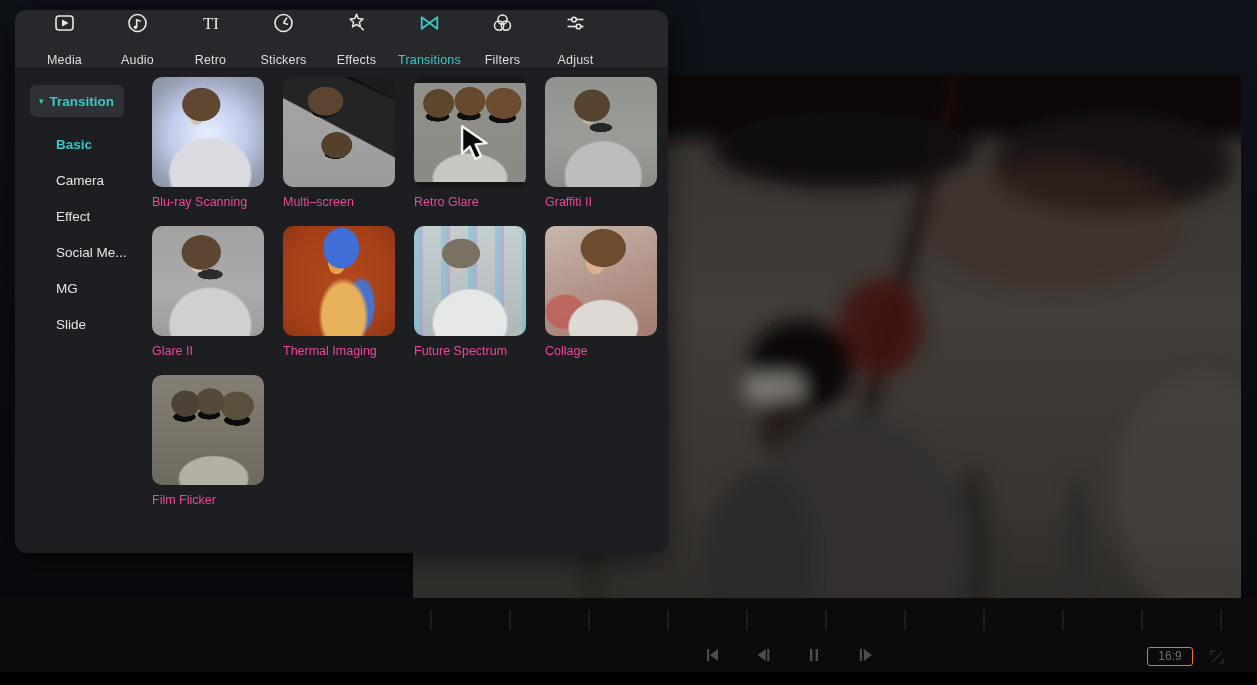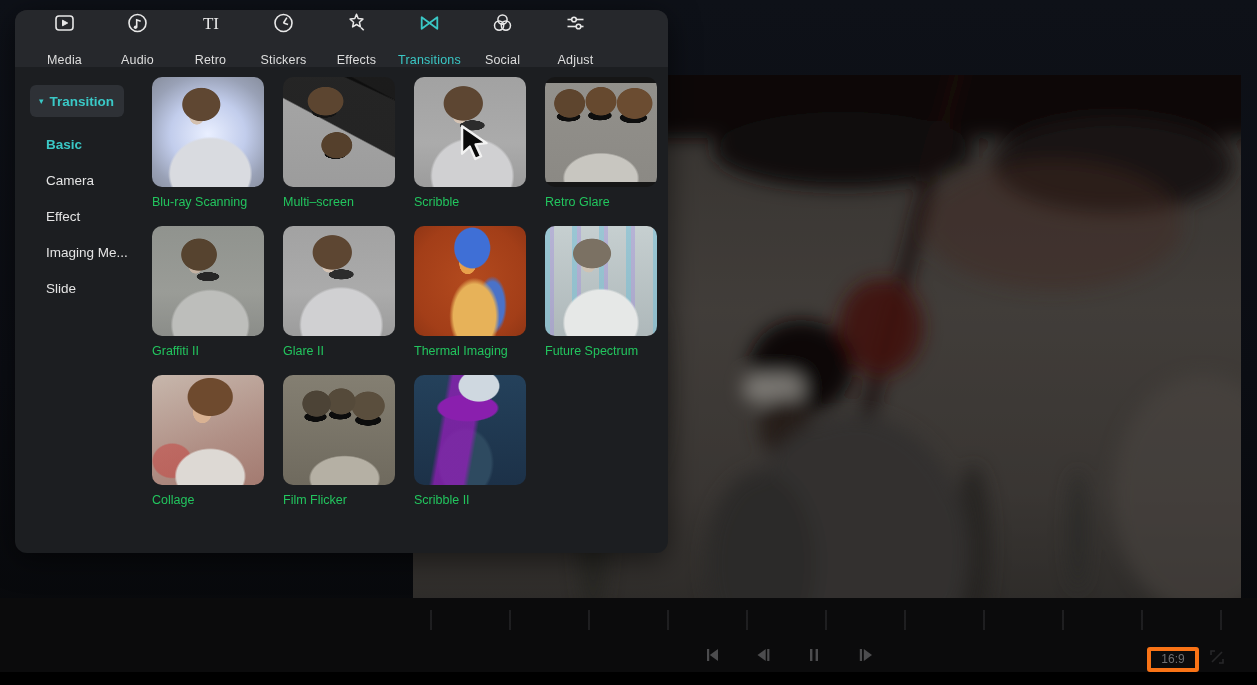--- a/index.html
+++ b/index.html
@@ -13,21 +13,21 @@
   .video-stage svg{display:block;}
 
   
   .timeline-strip{position:absolute;left:0;top:598px;width:1257px;height:74px;background:#0b0b0c;}
   .ruler-ticks{position:absolute;left:430px;top:12px;width:820px;height:20px;opacity:.85;
       background:repeating-linear-gradient(90deg,#222224 0 2px,rgba(0,0,0,0) 2px 79px);}
   .controls{position:absolute;left:703px;top:48px;display:flex;gap:31px;align-items:center;}
   .pbtn{width:20px;height:18px;cursor:pointer;}
   .pbtn svg{display:block;}
   .ratio-badge{position:absolute;left:1147px;top:49px;min-width:32px;padding:1px 6px 2px;
-      border:4px solid #f97316;border-radius:3px;color:#6f6f71;font-size:12px;text-align:center;}
+      border:1px solid #f97316;border-radius:3px;color:#6f6f71;font-size:12px;text-align:center;}
   .fullscreen{position:absolute;left:1208px;top:50px;opacity:.55;}
   .black-bar{position:absolute;left:0;top:672px;width:1257px;height:13px;background:#000;}
 
   
   .panel{position:absolute;left:15px;top:10px;width:653px;height:543px;background:#1c1e21;
          border-radius:12px;box-shadow:0 6px 30px rgba(0,0,0,.55);}
   .toolbar{position:absolute;left:0;top:0;width:100%;height:57px;background:#26282c;
            border-radius:12px 12px 0 0;display:flex;align-items:center;padding-left:13px;box-sizing:border-box;}
   .tab{width:73px;display:flex;flex-direction:column;align-items:center;gap:1px;cursor:pointer;color:#dedede;}
   .tab .tab-icon{height:26px;display:flex;align-items:center;justify-content:flex-start;}
@@ -36,29 +36,29 @@
   .tab.active svg *{stroke:var(--accent);}
   .tab svg{display:block;}
 
   .panel-body{position:absolute;left:0;top:57px;right:0;bottom:0;}
   .sidebar{position:absolute;left:0;top:0;width:133px;bottom:0;}
   .cat-pill{position:absolute;left:15px;top:18px;width:94px;height:32px;background:#2e3136;border-radius:6px;
             display:flex;align-items:center;gap:6px;padding-left:9px;box-sizing:border-box;cursor:pointer;}
   .cat-caret{color:var(--accent);font-size:9px;}
   .cat-label{color:var(--accent);font-size:13.5px;font-weight:bold;}
   .side-list{position:absolute;left:0;top:60px;width:100%;}
-  .side-item{height:36px;line-height:36px;padding-left:31px;font-size:13.5px;color:#e4e4e4;cursor:pointer;}
+  .side-item{height:36px;line-height:36px;padding-left:41px;font-size:13.5px;color:#e4e4e4;cursor:pointer;}
   .side-item.active{color:var(--accent);font-weight:bold;}
 
   .content{position:absolute;left:137px;top:0;right:10px;bottom:0;}
   .section-title{margin:18px 0 0;color:#d8d8d8;font-size:13px;}
   .grid{margin-top:10px;display:grid;grid-template-columns:repeat(4,112px);column-gap:19px;}
   .cell{height:149px;cursor:pointer;}
   .thumb{width:112px;height:110px;border-radius:10px;background-color:#9b9b9b;background-repeat:no-repeat;}
-  .thumb-label{margin-top:8px;font-size:12.5px;color:#22c55e;white-space:nowrap;overflow:hidden;}
+  .thumb-label{margin-top:8px;font-size:12.5px;color:#ec4899;white-space:nowrap;overflow:hidden;}
 
   
   .t-bluray{background:
     radial-gradient(32px 28px at 44% 25%,#5f4732 58%,rgba(95,71,50,0) 61%),
     radial-gradient(14px 18px at 40% 34%,#d3c0ae 55%,rgba(211,192,174,0) 58%),
     radial-gradient(66px 58px at 52% 88%,#d9dbe0 60%,rgba(217,219,224,0) 64%),
     radial-gradient(78px 72px at 50% 52%,#e9efff 0%,#c2cdec 48%,#99a1b6 82%,#8c93a4 100%);}
   .t-multiscreen{background:
     radial-gradient(30px 24px at 38% 22%,#5c4530 58%,rgba(92,69,48,0) 61%),
     radial-gradient(20px 9px at 37% 32%,#141414 60%,rgba(20,20,20,0) 63%),
@@ -266,21 +266,21 @@
           <span class="tab-label">Transitions</span>
         </div>
         <div class="tab">
           <span class="tab-icon">
             <svg width="25" height="24" viewBox="0 0 24 24" fill="none" stroke="#e8e8e8" stroke-width="1.5">
               <circle cx="12" cy="8.6" r="4.6"></circle>
               <circle cx="8.6" cy="14.6" r="4.6"></circle>
               <circle cx="15.4" cy="14.6" r="4.6"></circle>
             </svg>
           </span>
-          <span class="tab-label">Social</span>
+          <span class="tab-label">Filters</span>
         </div>
         <div class="tab">
           <span class="tab-icon">
             <svg width="25" height="24" viewBox="0 0 24 24" fill="none" stroke="#e8e8e8" stroke-width="1.6">
               <path d="M4 8.5h16"></path>
               <circle cx="10.5" cy="8.5" r="2.3" fill="#26282c"></circle>
               <path d="M4 15.5h16"></path>
               <circle cx="15" cy="15.5" r="2.3" fill="#26282c"></circle>
             </svg>
           </span>
@@ -290,39 +290,36 @@
     <div class="panel-body">
       <div class="sidebar">
         <div class="cat-pill">
           <span class="cat-caret">▾</span>
           <span class="cat-label">Transition</span>
         </div>
         <div class="side-list" id="side-list">
             <div class="side-item active">Basic</div>
             <div class="side-item">Camera</div>
             <div class="side-item">Effect</div>
-            <div class="side-item">Imaging Me...</div>
+            <div class="side-item">Social Me...</div>
+            <div class="side-item">MG</div>
             <div class="side-item">Slide</div>
           </div>
       </div>
       <div class="content">
         <div class="grid" id="grid">
             <div class="cell">
               <div class="thumb t-bluray"></div>
               <div class="thumb-label">Blu-ray Scanning</div>
             </div>
             <div class="cell">
               <div class="thumb t-multiscreen"></div>
               <div class="thumb-label">Multi–screen</div>
             </div>
             <div class="cell">
-              <div class="thumb t-scribble"></div>
-              <div class="thumb-label">Scribble</div>
-            </div>
-            <div class="cell">
               <div class="thumb t-retrofilm"></div>
               <div class="thumb-label">Retro Glare</div>
             </div>
             <div class="cell">
               <div class="thumb t-graffiti2"></div>
               <div class="thumb-label">Graffiti II</div>
             </div>
             <div class="cell">
               <div class="thumb t-glare2"></div>
               <div class="thumb-label">Glare II</div>
@@ -335,24 +332,20 @@
               <div class="thumb t-futurespectrum"></div>
               <div class="thumb-label">Future Spectrum</div>
             </div>
             <div class="cell">
               <div class="thumb t-collage"></div>
               <div class="thumb-label">Collage</div>
             </div>
             <div class="cell">
               <div class="thumb t-filmflicker"></div>
               <div class="thumb-label">Film Flicker</div>
-            </div>
-            <div class="cell">
-              <div class="thumb t-scribble2"></div>
-              <div class="thumb-label">Scribble II</div>
             </div>
           </div>
       </div>
     </div>
   </div>
 
   <div class="cursor">
     <svg width="34" height="38" viewBox="0 0 22 25">
       <path d="M2.5 1.5 L2.5 19.5 L7.6 14.9 L11.2 23 L15 21.2 L11.4 13.4 L18.6 12.6 Z" fill="#0a0a0a" stroke="#f2f2f2" stroke-width="1.6" stroke-linejoin="round"></path>
     </svg>

